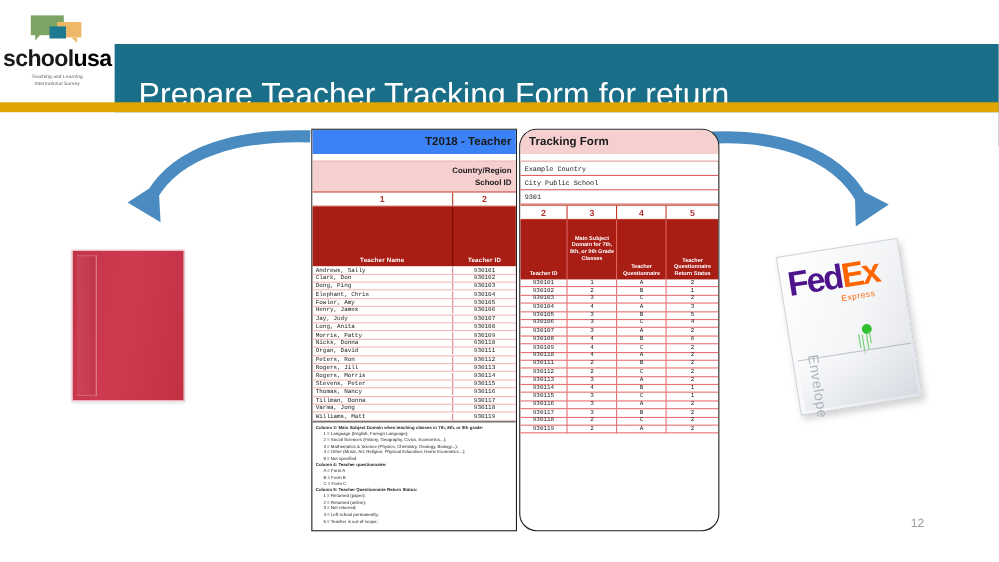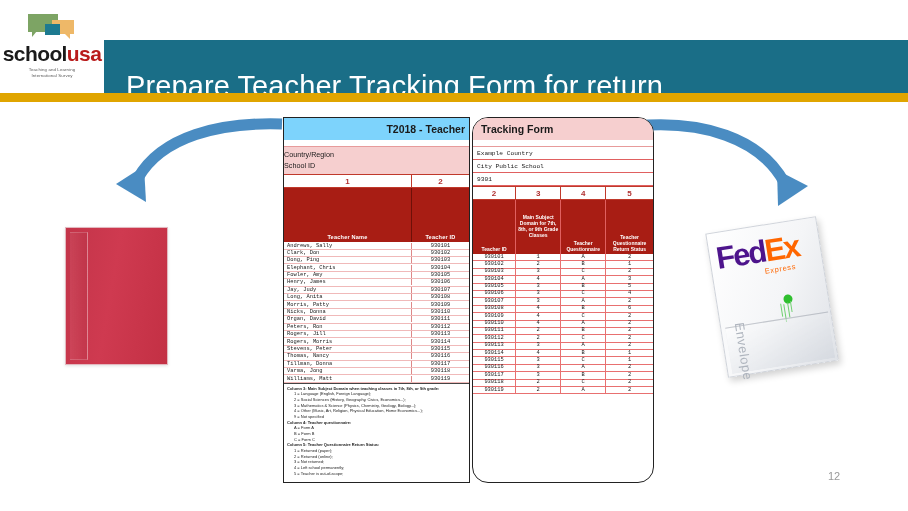--- a/index.html
+++ b/index.html
@@ -42,21 +42,21 @@
     right:4px; border-width:5px 0 0 5px; border-color:#eeb868 transparent transparent transparent;
   }
   #bub-teal {
     left:23px; top:10px; width:15px; height:11px; background:#1d7a90;
   }
   #logo-word {
     font-size:21px; font-weight:bold; letter-spacing:-0.6px;
     line-height:1; white-space:nowrap;
   }
   #logo-word .t1 { color:#1a1a1a; }
-  #logo-word .t2 { color:#b91c1c; font-weight:bold; }
+  #logo-word .t2 { color:#000000; font-weight:bold; }
   #logo-tag {
     font-size:4.4px; color:#5b5b5b; line-height:1.35;
     text-align:center; margin-top:3px; letter-spacing:0.1px;
   }
   #title-panel {
     position:absolute; left:104px; top:0; right:0; height:93px;
     background:#1a6e87; display:flex; align-items:center;margin-top:40px;
   }
   #slide-title {
     color:#ffffff; font-size:29px; font-weight:400;
@@ -96,32 +96,32 @@
 
   
   .doc {
     position:absolute; background:#ffffff;
     border:1.5px solid #222;
     overflow:hidden;
   }
   #doc-roster { left:283px; top:15px; width:187px; height:366px; z-index:2; }
   #doc-tracking { left:472px; top:15px; width:182px; height:366px; z-index:1;border-radius:16px; }
   #roster-title {
-    height:22px; background:#7dd3fc;
+    height:22px; background:#3b82f6;
     display:flex; align-items:center; justify-content:flex-end;
     padding-right:4px;
     font-size:10.5px; font-weight:bold; color:#1a1a1a;
     white-space:nowrap;
   }
   #roster-gap { height:7px; background:#ffffff; border-bottom:1px solid #e79b9b; }
   #roster-meta {
     background:#f6cfcf; padding:2px 4px 3px 0;
   }
   .meta-line {
-    font-size:7.2px; font-weight:normal;
+    text-align:right; font-size:7.2px; font-weight:bold;
     color:#1a1a1a; line-height:1.55; white-space:nowrap;
   }
   #roster-colnums {
     display:flex; height:14px; background:#ffffff;
     border-top:1px solid #c0392b; border-bottom:1px solid #c0392b;
   }
   .colnum {
     display:flex; align-items:center; justify-content:center;
     font-size:8px; font-weight:bold; color:#b03030;
     border-right:1px solid #c0392b;

